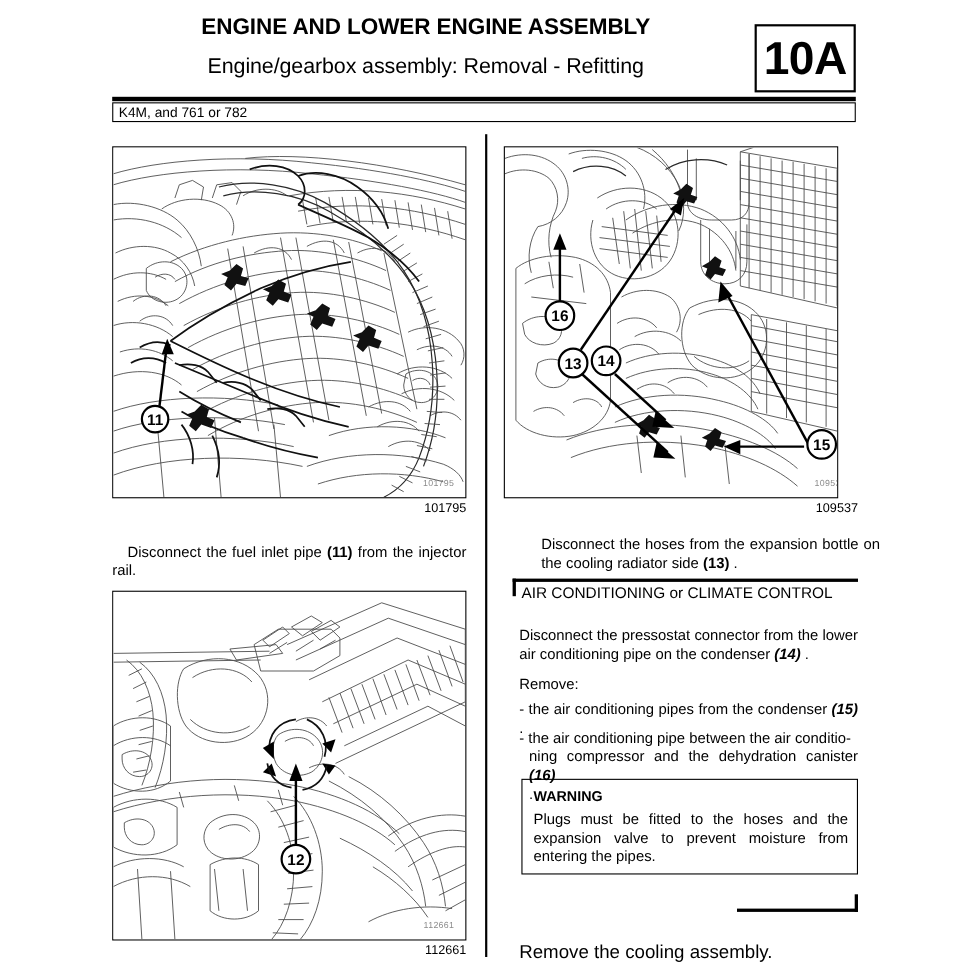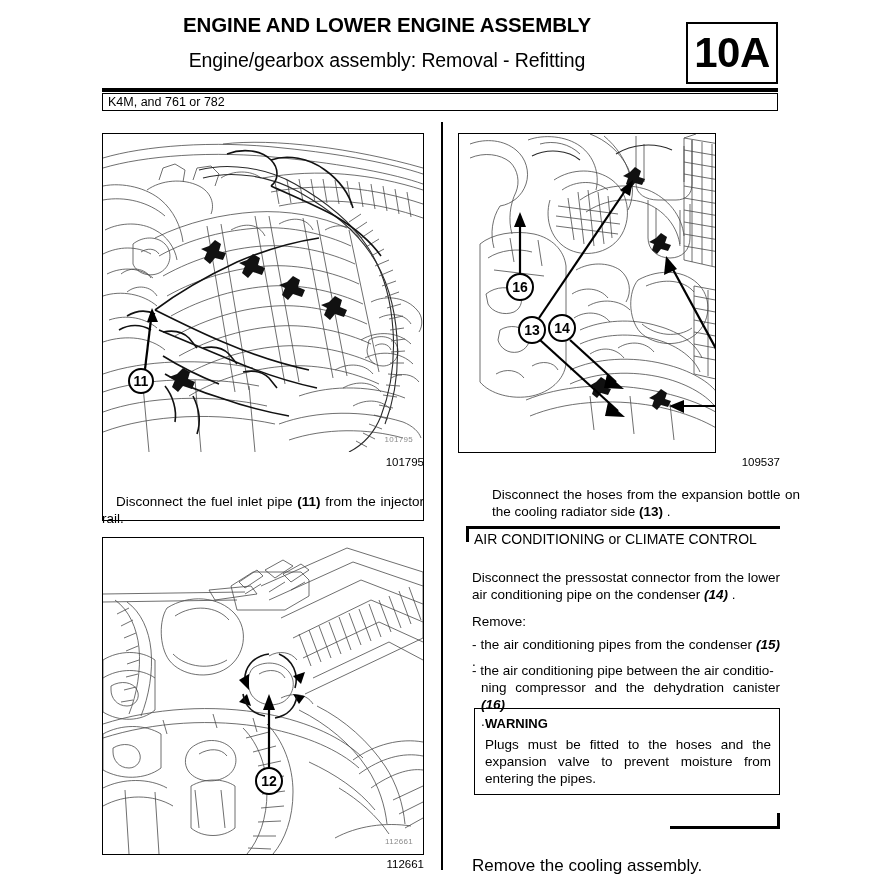--- a/index.html
+++ b/index.html
@@ -113,22 +113,22 @@
   }
 
   
   .figure {
     position: absolute;
     border: 1.5px solid #000;
     box-sizing: border-box;
     background: #ffffff;
     overflow: hidden;
   }
-  .fig-1 { left: 102px; top: 133px; width: 322px; height: 388px; }
-  .fig-2 { left: 458px; top: 133px; width: 258px; height: 320px; padding-left: 11px; }
+  .fig-1 { left: 102px; top: 133px; width: 322px; height: 320px; }
+  .fig-2 { left: 458px; top: 133px; width: 304px; height: 320px; }
   .fig-3 { left: 102px; top: 537px; width: 322px; height: 318px; }
 
   .fig-caption {
     position: absolute;
     font-size: 11.5px;
     line-height: 14px;
     text-align: right;
     font-family: "Liberation Sans", sans-serif;
   }
   .cap-1 { left: 102px; top: 455px; width: 322px; }

